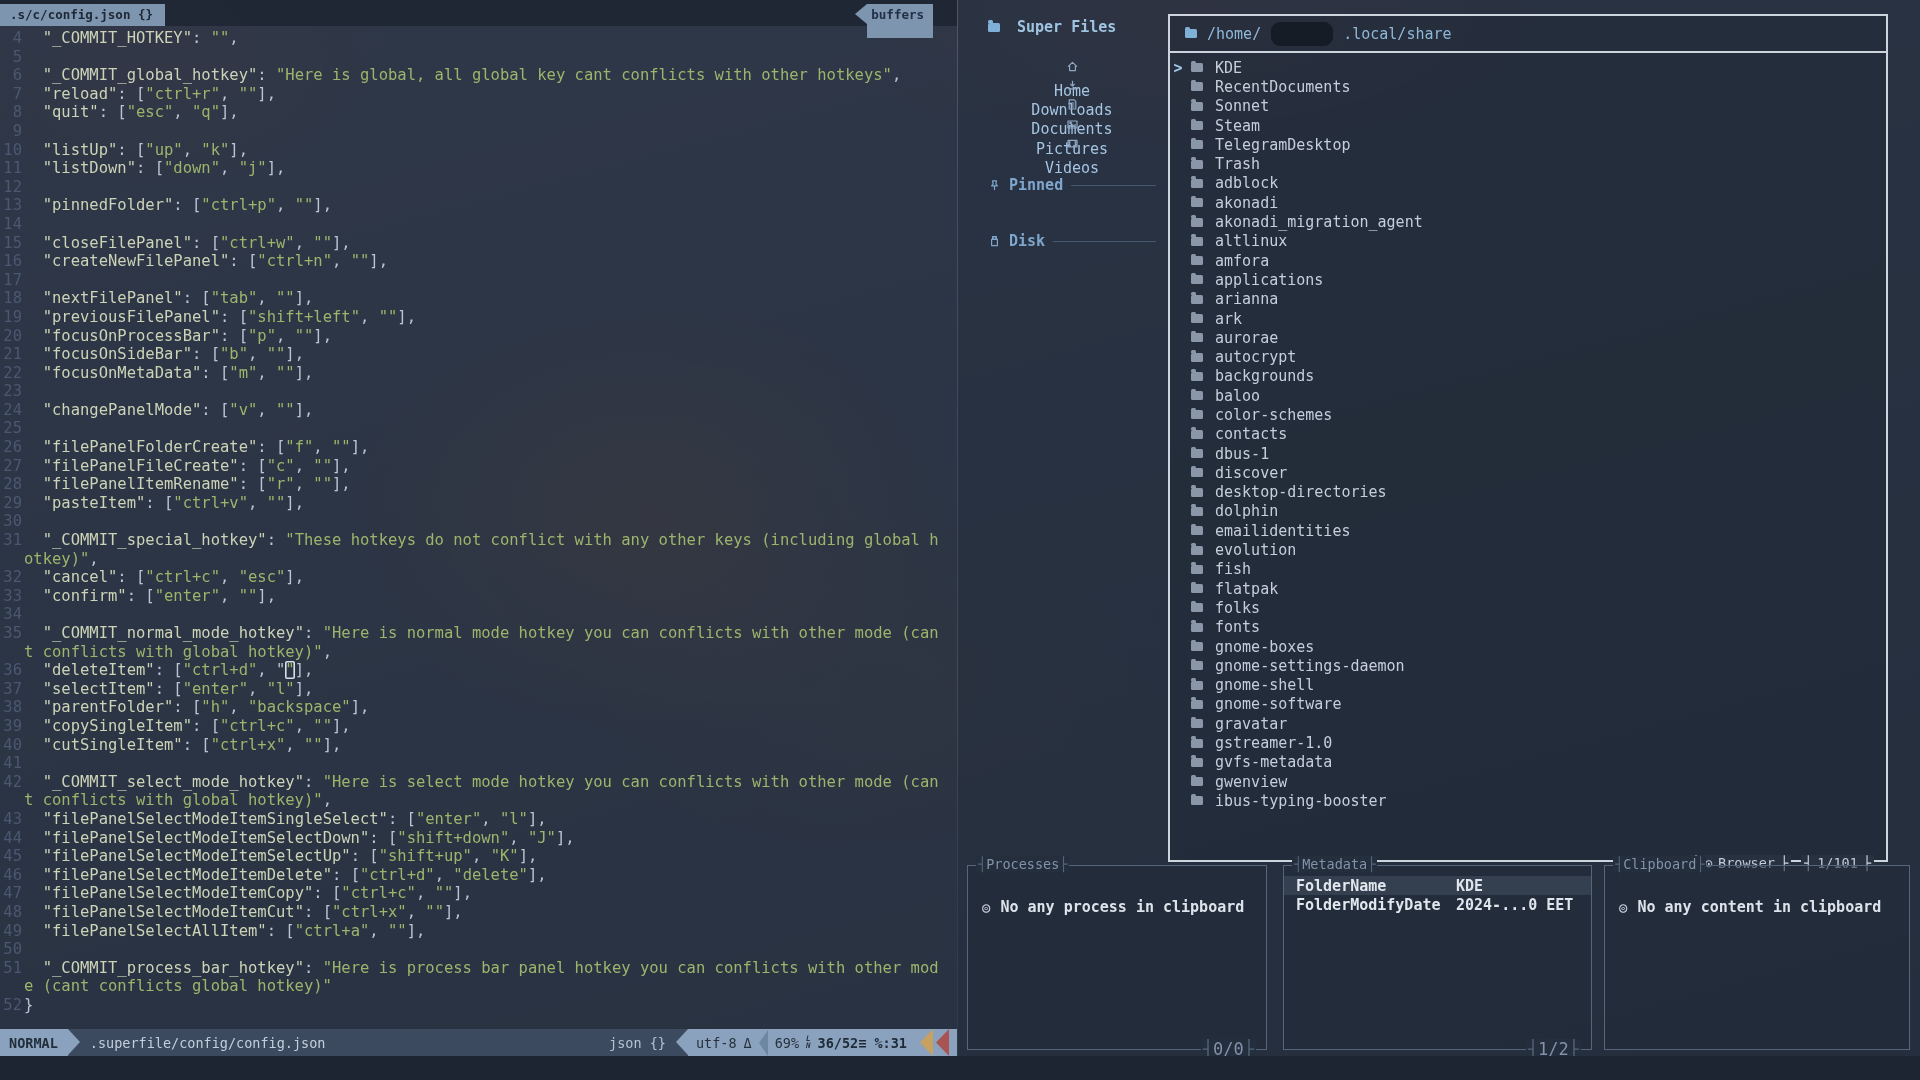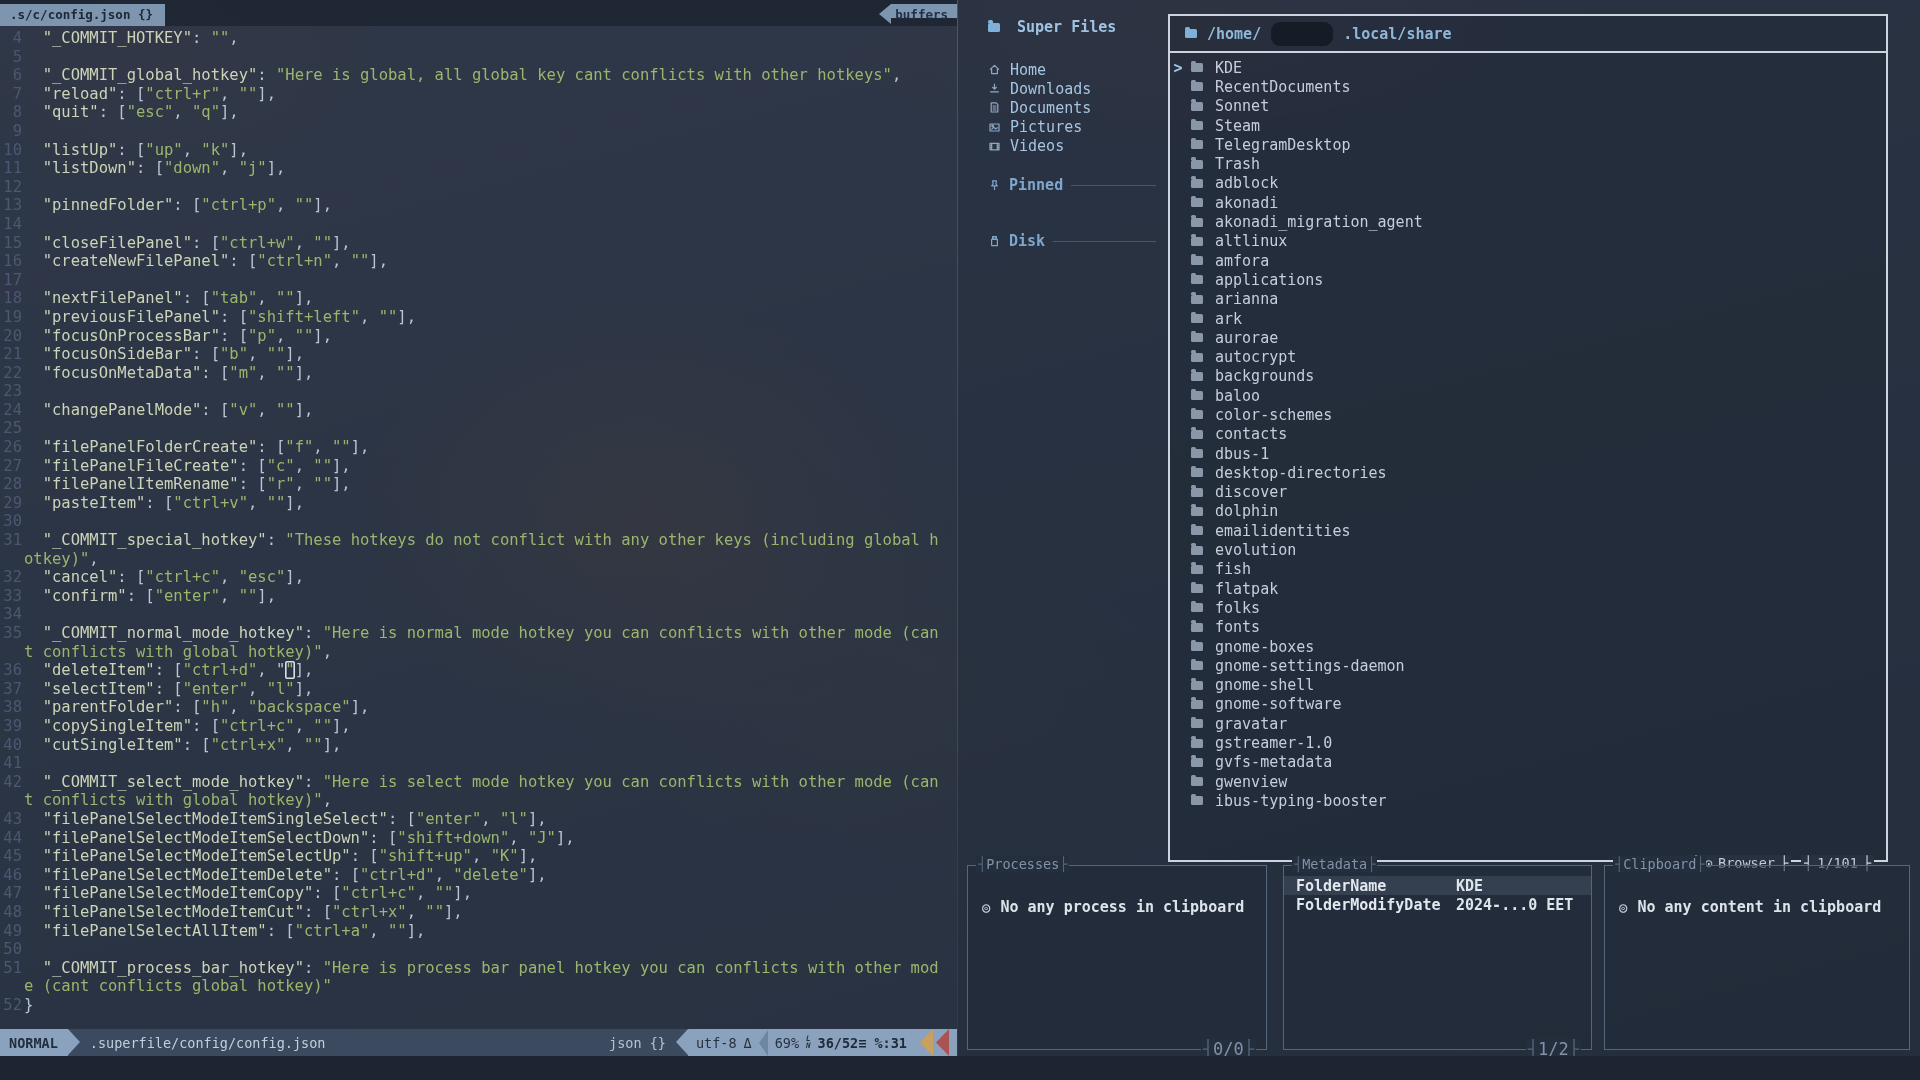--- a/index.html
+++ b/index.html
@@ -13,21 +13,21 @@
       radial-gradient(430px 260px at 880px 690px, rgba(125,88,60,.28), transparent 70%),
       linear-gradient(165deg, #4e5870 0%, #3d485d 45%, #303c50 75%, #2a3446 100%);
   }
   
   .editor { position:absolute; left:0; top:0; width:957px; height:1080px;
             background:rgba(40,49,63,.82); }
   .tabbar { position:absolute; left:0; top:0; width:957px; height:26px;
             background:rgba(30,38,52,.92); display:flex; align-items:flex-end; }
   .tab { height:22px; background:#7e95af; color:#1e2834; font-size:12.5px;
          line-height:22px; padding:0 12px 0 10px; font-weight:bold; }
-  .buffers-badge { position:absolute; right:0; top:4px; height:14px; background:#7e95af;
+  .buffers-badge { position:absolute; right:24px; top:4px; height:34px; background:#7e95af;
          color:#223046; font-size:12.5px; line-height:21px; padding:0 9px 0 4px; font-weight:bold; }
   .buffers-badge .arrow-l { position:absolute; left:-12px; top:0; width:0; height:0;
          border-top:10.5px solid transparent; border-bottom:10.5px solid transparent;
          border-right:12px solid #7e95af; }
   .code { position:absolute; left:0; top:26px; width:957px; padding-top:3px;
           font-size:15.5px; line-height:18.6px; }
   .crow { display:flex; min-height:18.6px; }
   .ln { flex:0 0 22px; text-align:right; color:#4a5871; user-select:none; }
   .tx { flex:0 0 921px; margin-left:2px; white-space:pre-wrap; word-break:break-all;
         color:#b9c5d4; }
@@ -61,31 +61,31 @@
   
   .fm { position:absolute; left:958px; top:0; width:962px; height:1056px;
         background:rgba(36,45,59,.84); font-size:15px; }
   .fm-title { position:absolute; left:30px; top:18px; display:flex; gap:17px;
         align-items:center; color:#9fc4e2; font-weight:bold; }
   .fico { width:12px; height:9px; background:#8a97a9; border-radius:1.5px; position:relative; }
   .fico:before { content:""; position:absolute; top:-2.5px; left:0; width:5px; height:3px;
         background:inherit; border-radius:1.5px 1.5px 0 0; }
   .fico.blue { background:#7fb0d8; }
   .sidebar { position:absolute; left:30px; top:60px; width:168px; }
-  .sb-item { display:flex; align-items:center; gap:9px; height:19.2px; color:#a5c5e2; }
+  .sb-item { display:flex; align-items:center; gap:9px; height:19.2px; color:#a5c5e2;flex-direction:column; }
   .sb-item svg { flex:0 0 13px; }
   .sb-section { display:flex; align-items:center; gap:8px; color:#7fa6cc;
         font-weight:bold; margin-top:20px; height:19px; }
   .sb-section .rule { flex:1; height:1px; background:#46586e; }
   .sb-section.disk { margin-top:37px; }
   
   .browser { position:absolute; left:210px; top:14px; width:720px; height:848px;
         border:2px solid #ccd5de; background:rgba(28,36,48,.30); }
   .pathbar { height:37px; border-bottom:2px solid #ccd5de; display:flex; align-items:center;
-        gap:10px; padding:0 0 0 15px; color:#8fb8d8; font-weight:bold; }
+        gap:10px; padding:0 0 0 15px; color:#8fb8d8; font-weight:normal; }
   .redacted { display:inline-block; width:62px; height:24px; background:#161c25;
         border-radius:9px; }
   .filelist { padding-top:5px; }
   .frow { display:flex; align-items:center; height:19.3px; }
   .frow .chev { flex:0 0 16px; text-align:center; color:#9fc8e8; font-weight:bold; }
   .frow .fico { margin:0 12px 0 5px; }
   .frow .fname { color:#c6cedb; }
   .b-badges { position:absolute; right:12px; bottom:-11px; display:flex; gap:10px;
         font-size:13.5px; color:#c2cbd8; }
   .b-badge { background:#273140; padding:0 3px; display:flex; align-items:center; gap:5px; }
@@ -513,26 +513,26 @@
             <span class="fname">contacts</span>
           </div>
           <div class="frow">
             <span class="chev"></span>
             <span class="fico"></span>
             <span class="fname">dbus-1</span>
           </div>
           <div class="frow">
             <span class="chev"></span>
             <span class="fico"></span>
+            <span class="fname">discover</span>
+          </div>
+          <div class="frow">
+            <span class="chev"></span>
+            <span class="fico"></span>
             <span class="fname">desktop-directories</span>
-          </div>
-          <div class="frow">
-            <span class="chev"></span>
-            <span class="fico"></span>
-            <span class="fname">discover</span>
           </div>
           <div class="frow">
             <span class="chev"></span>
             <span class="fico"></span>
             <span class="fname">dolphin</span>
           </div>
           <div class="frow">
             <span class="chev"></span>
             <span class="fico"></span>
             <span class="fname">emailidentities</span>

